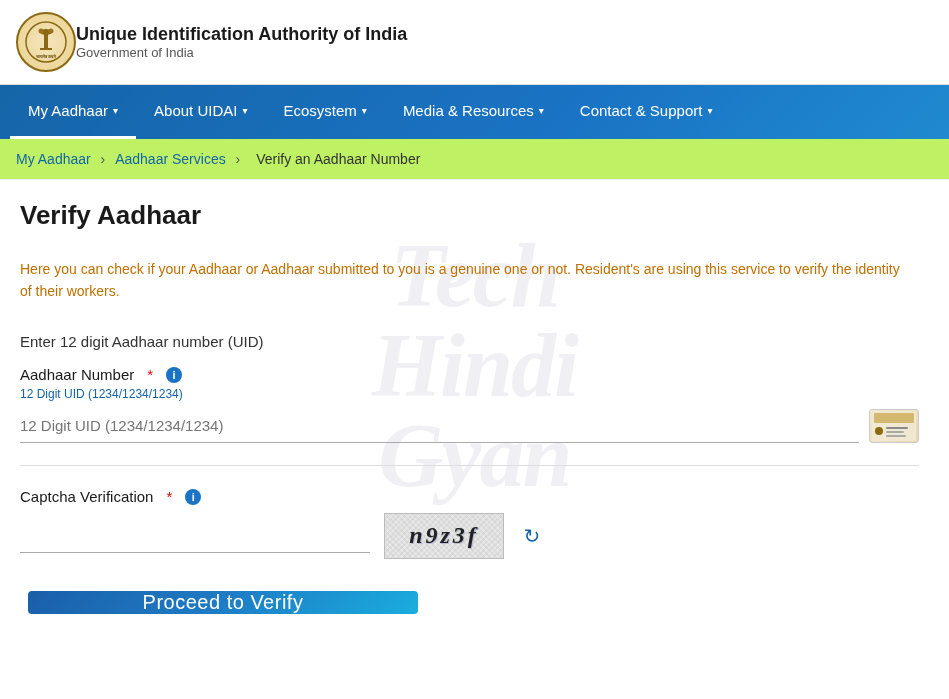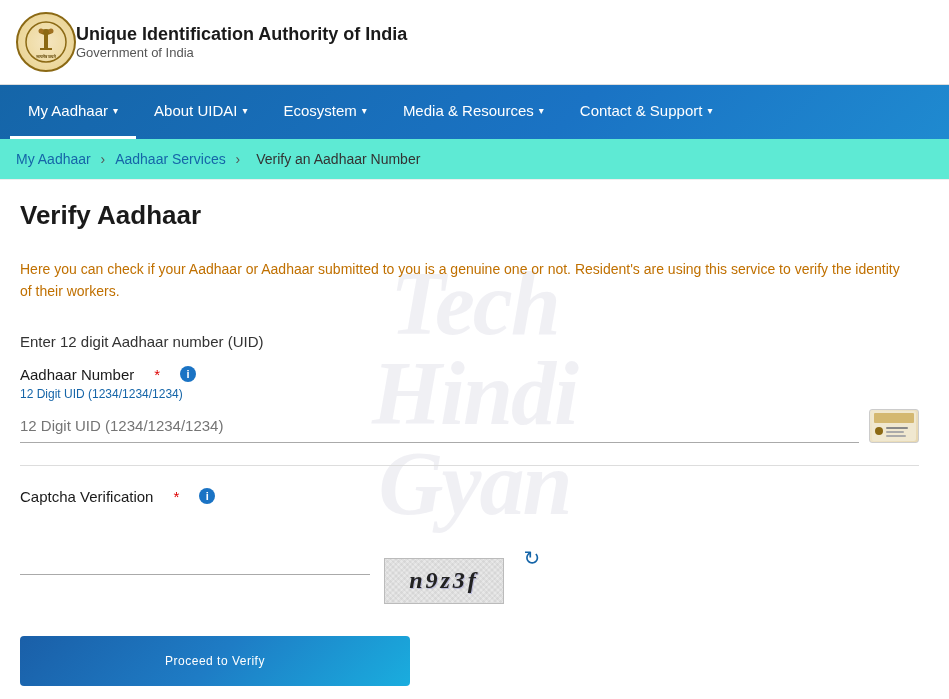--- a/index.html
+++ b/index.html
@@ -51,21 +51,21 @@
       margin-left: 5px;
       font-size: 10px;
     }
 
     
     .breadcrumb {
       padding: 12px 16px;
       font-size: 14px;
       color: #1565a8;
       border-bottom: 1px solid #eee;
-      background: #5eead4;
+      background: #bef264;
     }
     .breadcrumb span {
       color: #555;
       margin: 0 6px;
     }
     .breadcrumb a {
       color: #1565a8;
       text-decoration: none;
     }
     .breadcrumb .current {
@@ -132,22 +132,22 @@
 
     .field-group {
       margin-bottom: 0;
     }
 
     .field-label {
       font-size: 15px;
       color: #1a1a1a;
       margin-bottom: 4px;
       display: flex;
-      align-items: center;
-      gap: 20px;
+      align-items: flex-end;
+      gap: 13px;
     }
     .field-label .required {
       color: #d00;
     }
     .info-icon {
       width: 16px;
       height: 16px;
       background: #1a73c4;
       border-radius: 50%;
       color: #fff;
@@ -230,21 +230,20 @@
       align-items: center;
       justify-content: center;
       font-family: 'Courier New', monospace;
       font-size: 22px;
       font-weight: bold;
       letter-spacing: 3px;
       color: #1a1a1a;
       position: relative;
       overflow: hidden;
       flex-shrink: 0;
-      margin-top: 45px;
     }
     .captcha-img::before {
       content: '';
       position: absolute;
       inset: 0;
       background: 
         repeating-linear-gradient(45deg, transparent, transparent 2px, rgba(0,0,0,0.04) 2px, rgba(0,0,0,0.04) 4px),
         repeating-linear-gradient(-45deg, transparent, transparent 2px, rgba(0,0,0,0.04) 2px, rgba(0,0,0,0.04) 4px);
     }
     .captcha-text {
@@ -266,31 +265,31 @@
       display: flex;
       align-items: center;
       justify-content: center;
       flex-shrink: 0;
     }
 
     
     .btn-verify {
       display: block;
       width: 390px;
-      padding: 18px;
       background: linear-gradient(135deg, #1a5fa8 0%, #1e7cc5 50%, #1aadde 100%);
       color: #fff;
-      font-size: 12px;
+      font-size: 20px;
       font-weight: 500;
       text-align: center;
       border: none;
       border-radius: 4px;
       cursor: pointer;
       margin-top: 32px;
       letter-spacing: 0.5px;
+      margin-left: 8px;
     }
 
     
     .emblem-circle {
       width: 60px;
       height: 60px;
       border: 2px solid #8B6914;
       border-radius: 50%;
       display: flex;
       align-items: center;

